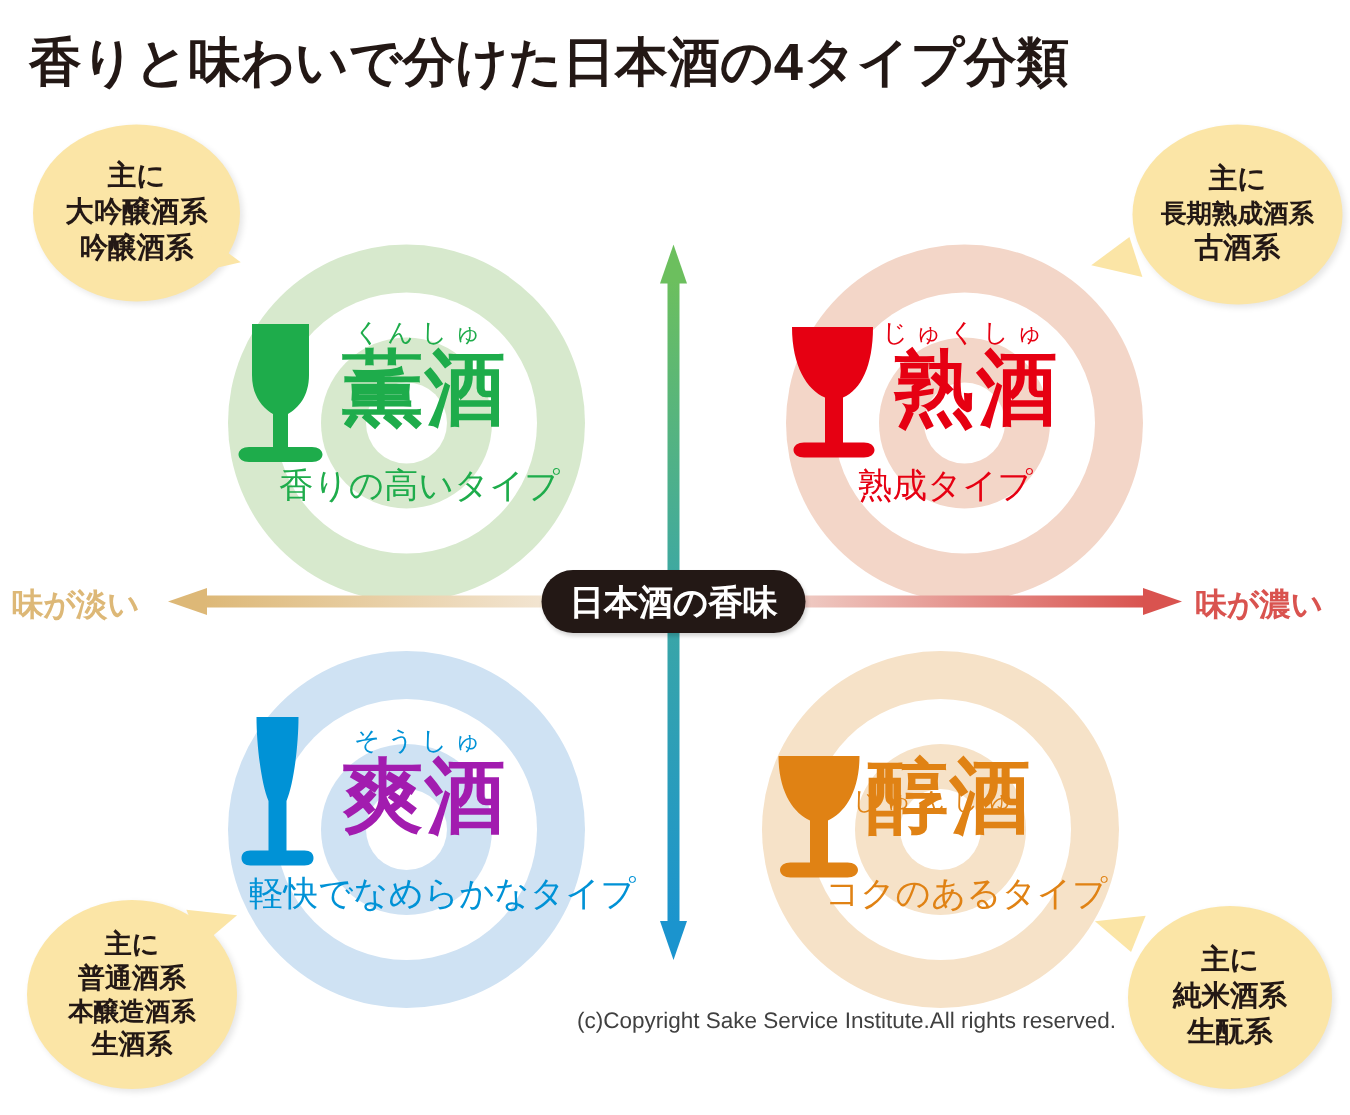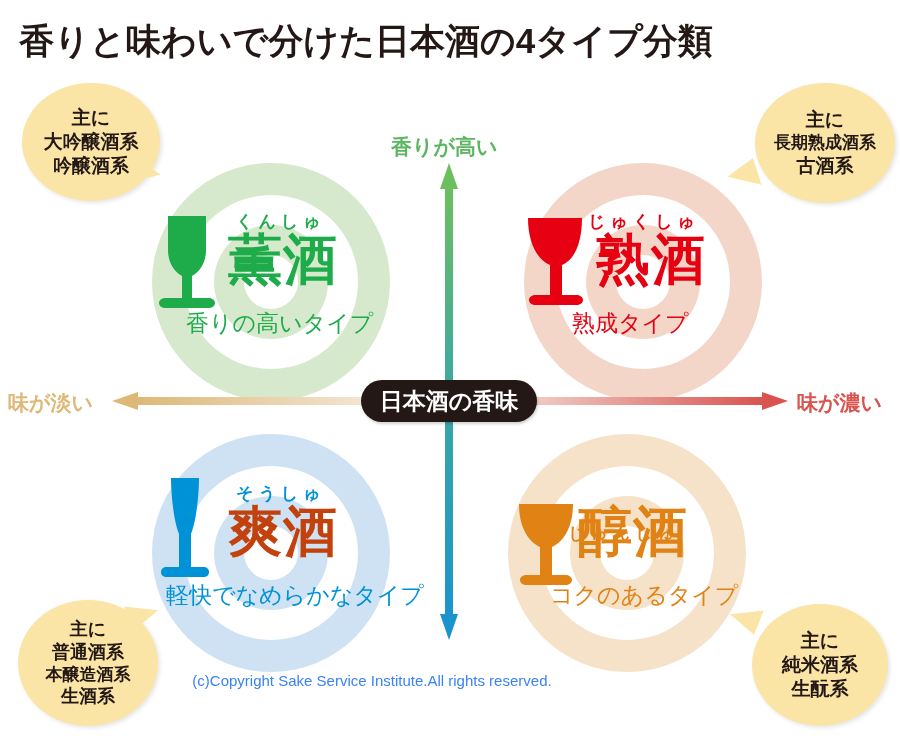--- a/index.html
+++ b/index.html
@@ -57,21 +57,21 @@
     background: #ffffff;
   }
 
   
   .quad {
     position: absolute;
   }
   .ruby {
     position: absolute;
     font-size: 17px;
-    font-weight: bold;
+    font-weight: normal;
     letter-spacing: 5px;
     white-space: nowrap;
   }
   .kanji {
     position: absolute;
     font-size: 54px;
     font-weight: bold;
     letter-spacing: 1px;
     white-space: nowrap;
     line-height: 1;
@@ -147,23 +147,23 @@
     position: absolute;
     width: 0; height: 0;
   }
 
   
   .copyright {
     position: absolute;
     top: 672px;
     left: 0;
     width: 744px;
-    text-align: center;
+    text-align: right;
     font-size: 15px;
-    color: #3b82f6;
+    color: #404040;
   }
 </style>
 </head>
 <body>
 
 <div id="stage">
 
   <div class="title">香りと味わいで分けた日本酒の4タイプ分類</div>
 
   <div class="rings" style="left:152px; top:163px; width:238px; height:238px;">
@@ -200,21 +200,21 @@
     <div class="ring-outer" style="background:#cfe2f3;"></div>
     <div class="ring-mid" style="left:32px; top:32px; width:174px; height:174px;"></div>
     <div class="ring-inner" style="left:62px; top:62px; width:114px; height:114px; background:#cfe2f3;"></div>
     <div class="ring-core" style="left:92px; top:92px; width:54px; height:54px;"></div>
   </div>
   <svg class="glass" style="left:155px; top:474px;" width="60" height="108" viewBox="0 0 60 108" aria-hidden="true">
     <path d="M16 4 h28 c0 18 -3 44 -8 56 v33 h12 c4 0 6 2 6 5 c0 3 -2 5 -6 5 h-36 c-4 0 -6 -2 -6 -5 c0 -3 2 -5 6 -5 h12 v-33 c-5 -12 -8 -38 -8 -56 z" fill="#0092d6"></path>
   </svg>
   <div class="quad" style="left:228px; top:482px;">
     <div class="ruby" style="left:8px; top:0; color:#0092d6;">そうしゅ</div>
-    <div class="kanji" style="left:0; top:22px; color:#c2410c;">爽酒</div>
+    <div class="kanji" style="left:0; top:22px; color:#a21caf;">爽酒</div>
     <div class="subtitle" style="left:-78px; top:98px; color:#0092d6;margin-left:16px;">軽快でなめらかなタイプ</div>
   </div>
 
   <div class="rings" style="left:508px; top:434px; width:238px; height:238px;">
     <div class="ring-outer" style="background:#f6e2c8;"></div>
     <div class="ring-mid" style="left:32px; top:32px; width:174px; height:174px;"></div>
     <div class="ring-inner" style="left:62px; top:62px; width:114px; height:114px; background:#f6e2c8;"></div>
     <div class="ring-core" style="left:92px; top:92px; width:54px; height:54px;"></div>
   </div>
   <svg class="glass" style="left:517px; top:500px;" width="64" height="92" viewBox="0 0 64 92" aria-hidden="true">
@@ -246,21 +246,20 @@
         <stop offset="0%" stop-color="#6cbf5e"></stop>
         <stop offset="45%" stop-color="#3fa9a0"></stop>
         <stop offset="100%" stop-color="#1b94ce"></stop>
       </linearGradient>
     </defs>
     <polygon points="9,0 0,26 18,26" fill="#6cbf5e"></polygon>
     <rect x="5" y="24" width="8" height="430" fill="url(#gradV)"></rect>
     <polygon points="9,477 0,451 18,451" fill="#1b94ce"></polygon>
   </svg>
 
-  <div class="axis-label" style="left:391px; top:133px; color:#5cb561;">香りが高い</div>
   <div class="axis-label" style="left:8px; top:389px; color:#ddb877;">味が淡い</div>
   <div class="axis-label" style="left:797px; top:389px; color:#d9534f;font-family:Liberation Mono, monospace;">味が濃い</div>
 
   <div class="center-pill">日本酒の香味</div>
 
   <div class="bubble" style="left:22px; top:83px; width:138px; height:118px;">
     <span>主に</span>
     <span>大吟醸酒系</span>
     <span>吟醸酒系</span>
   </div>

